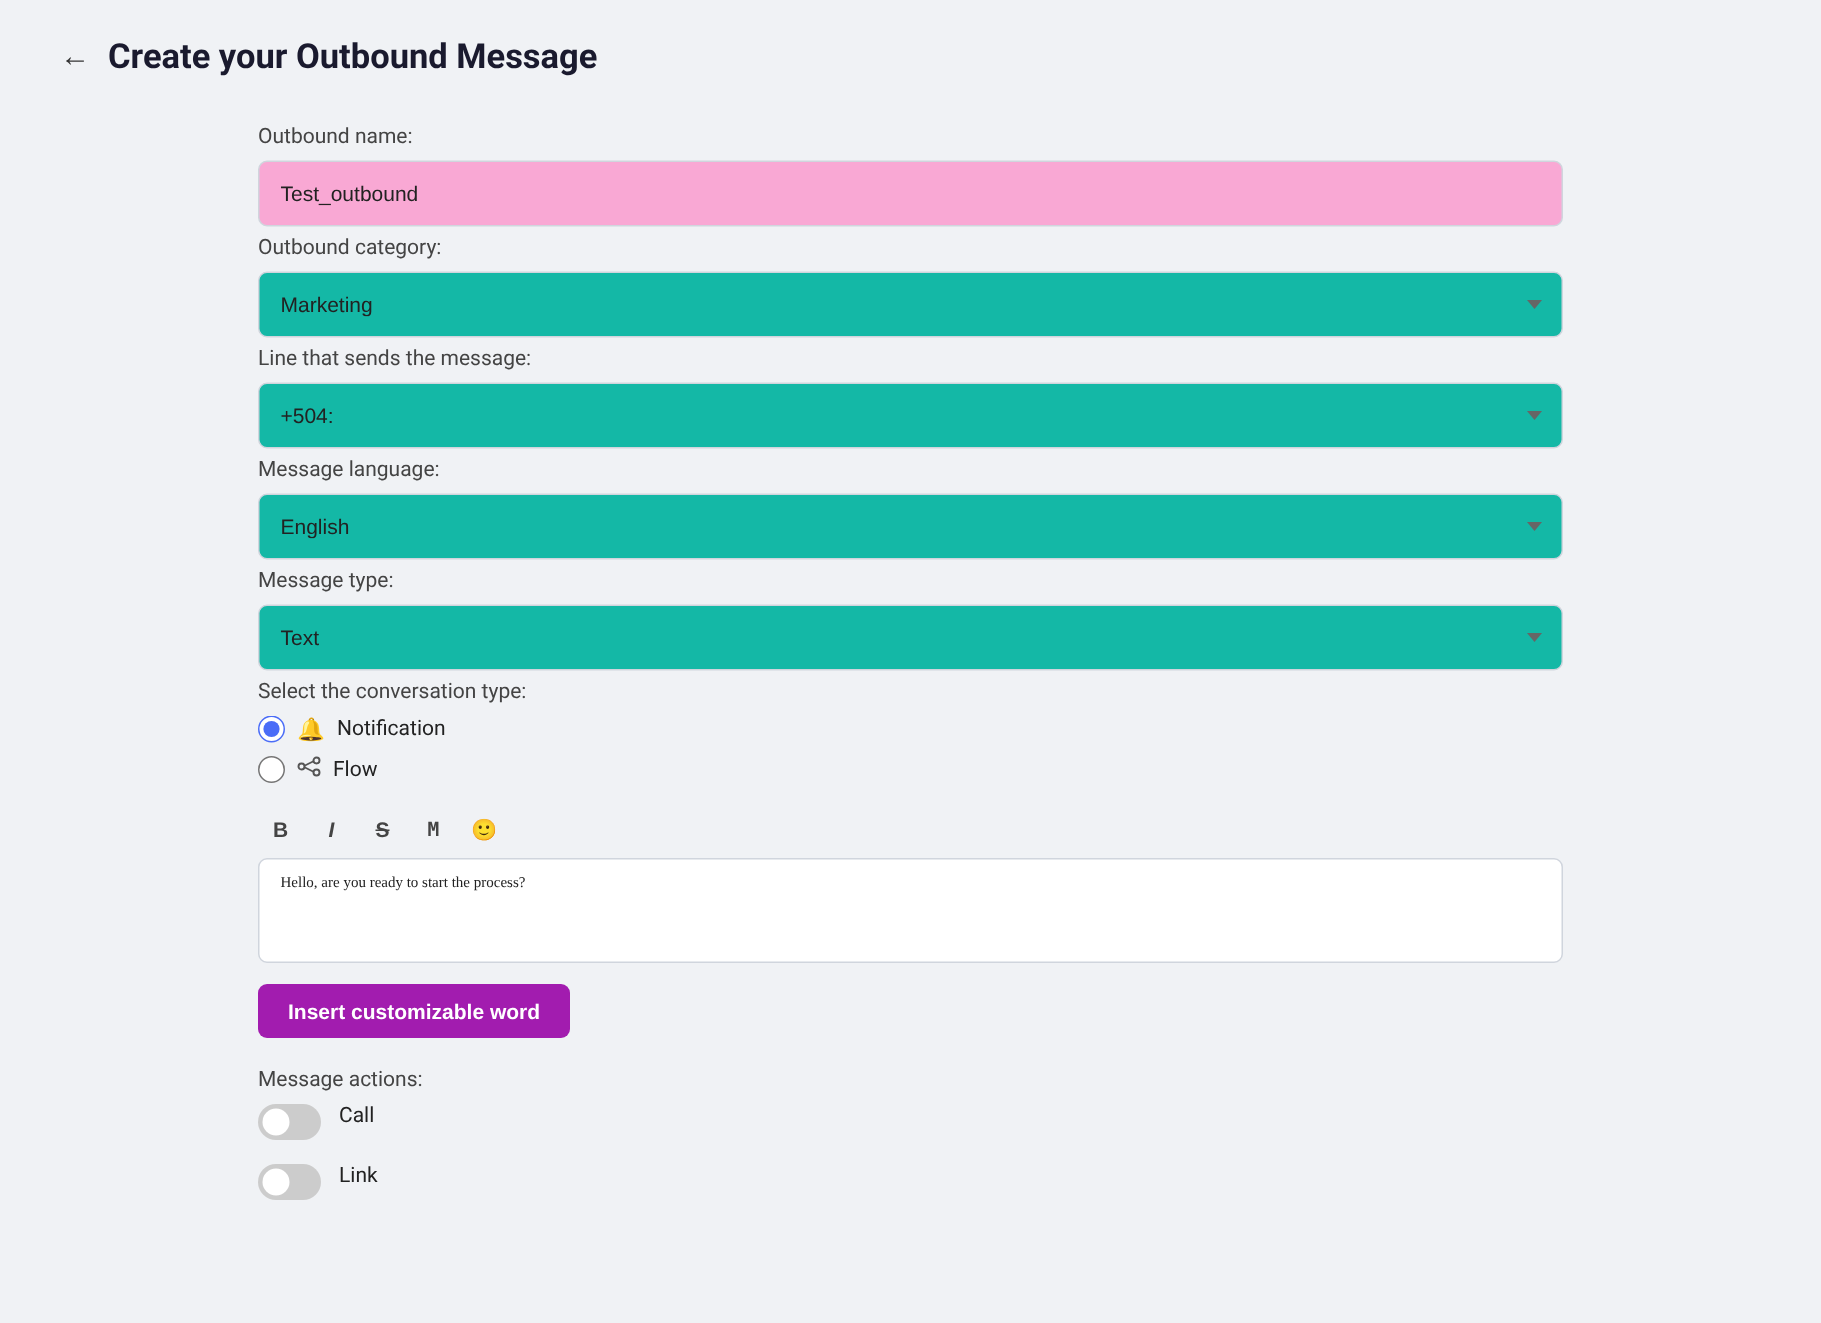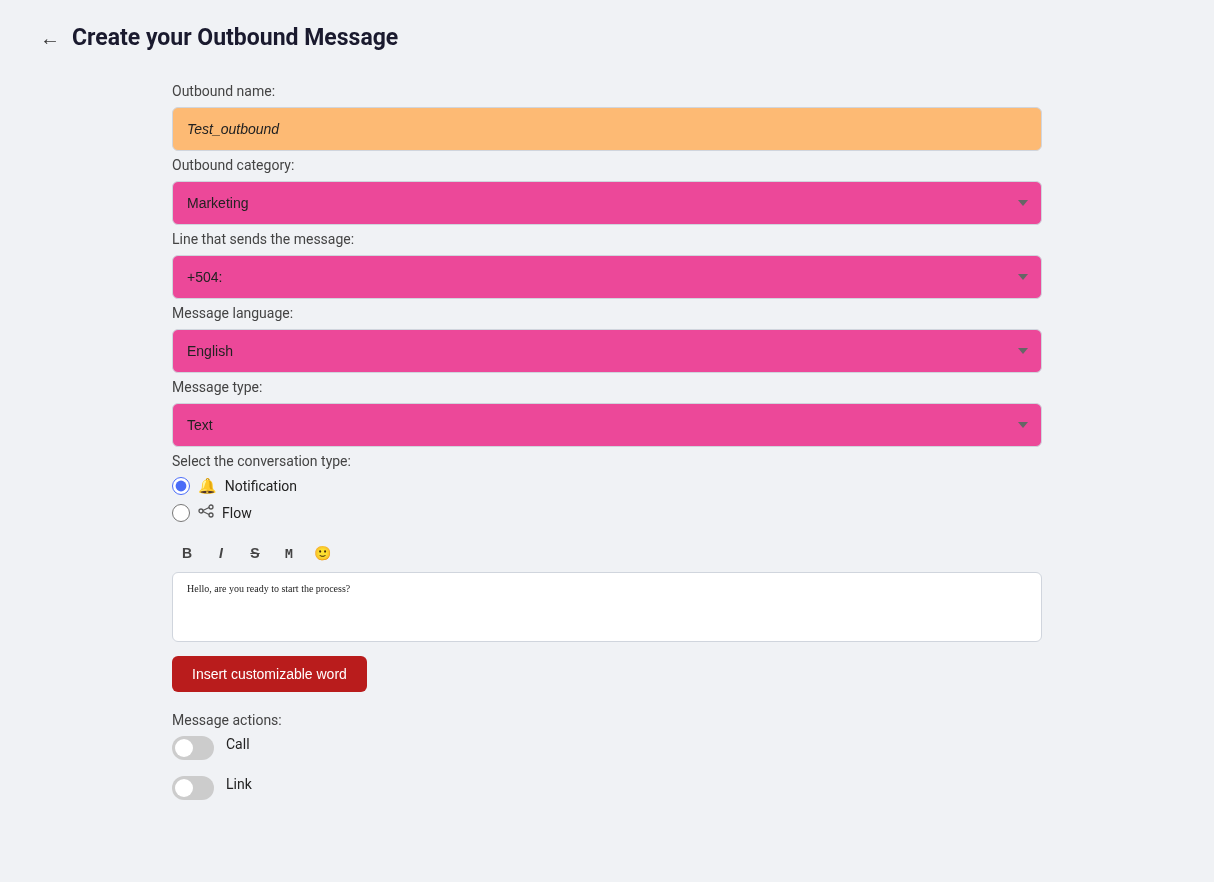--- a/index.html
+++ b/index.html
@@ -48,25 +48,24 @@
       margin-bottom: 8px;
       font-weight: 400;
     }
     .form-input {
       width: 100%;
       height: 44px;
       border: 1px solid #d0d5dd;
       border-radius: 6px;
       padding: 0 14px;
       font-size: 14px;
-      background: #fdba74;
+      background: #f9a8d4;
       color: #222;
       outline: none;
       appearance: none;
-      font-style: italic;
     }
     .form-select-wrapper {
       position: relative;
     }
     .form-select-wrapper::after {
       content: '';
       position: absolute;
       right: 14px;
       top: 50%;
       transform: translateY(-50%);
@@ -77,21 +76,21 @@
       border-top: 6px solid #666;
       pointer-events: none;
     }
     .form-select {
       width: 100%;
       height: 44px;
       border: 1px solid #d0d5dd;
       border-radius: 6px;
       padding: 0 14px;
       font-size: 14px;
-      background: #ec4899;
+      background: #14b8a6;
       color: #222;
       outline: none;
       appearance: none;
       cursor: pointer;
     }
     .conversation-type-section {
       margin-bottom: 15px;
     }
     .radio-group {
       display: flex;
@@ -152,26 +151,26 @@
       font-size: 10px;
       background: #fff;
       color: #222;
       outline: none;
       resize: none;
       font-family: Liberation Serif, serif;
     }
     .insert-btn {
       display: inline-block;
       padding: 10px 20px;
-      background: #b91c1c;
+      background: #a21caf;
       color: #fff;
       border: none;
       border-radius: 6px;
       font-size: 14px;
-      font-weight: 400;
+      font-weight: 700;
       cursor: pointer;
       margin-top: 10px;
     }
     .message-actions-section {
       margin-top: 20px;
     }
     .toggle-row {
       display: flex;
       align-items: flex-start;
       gap: 12px;

